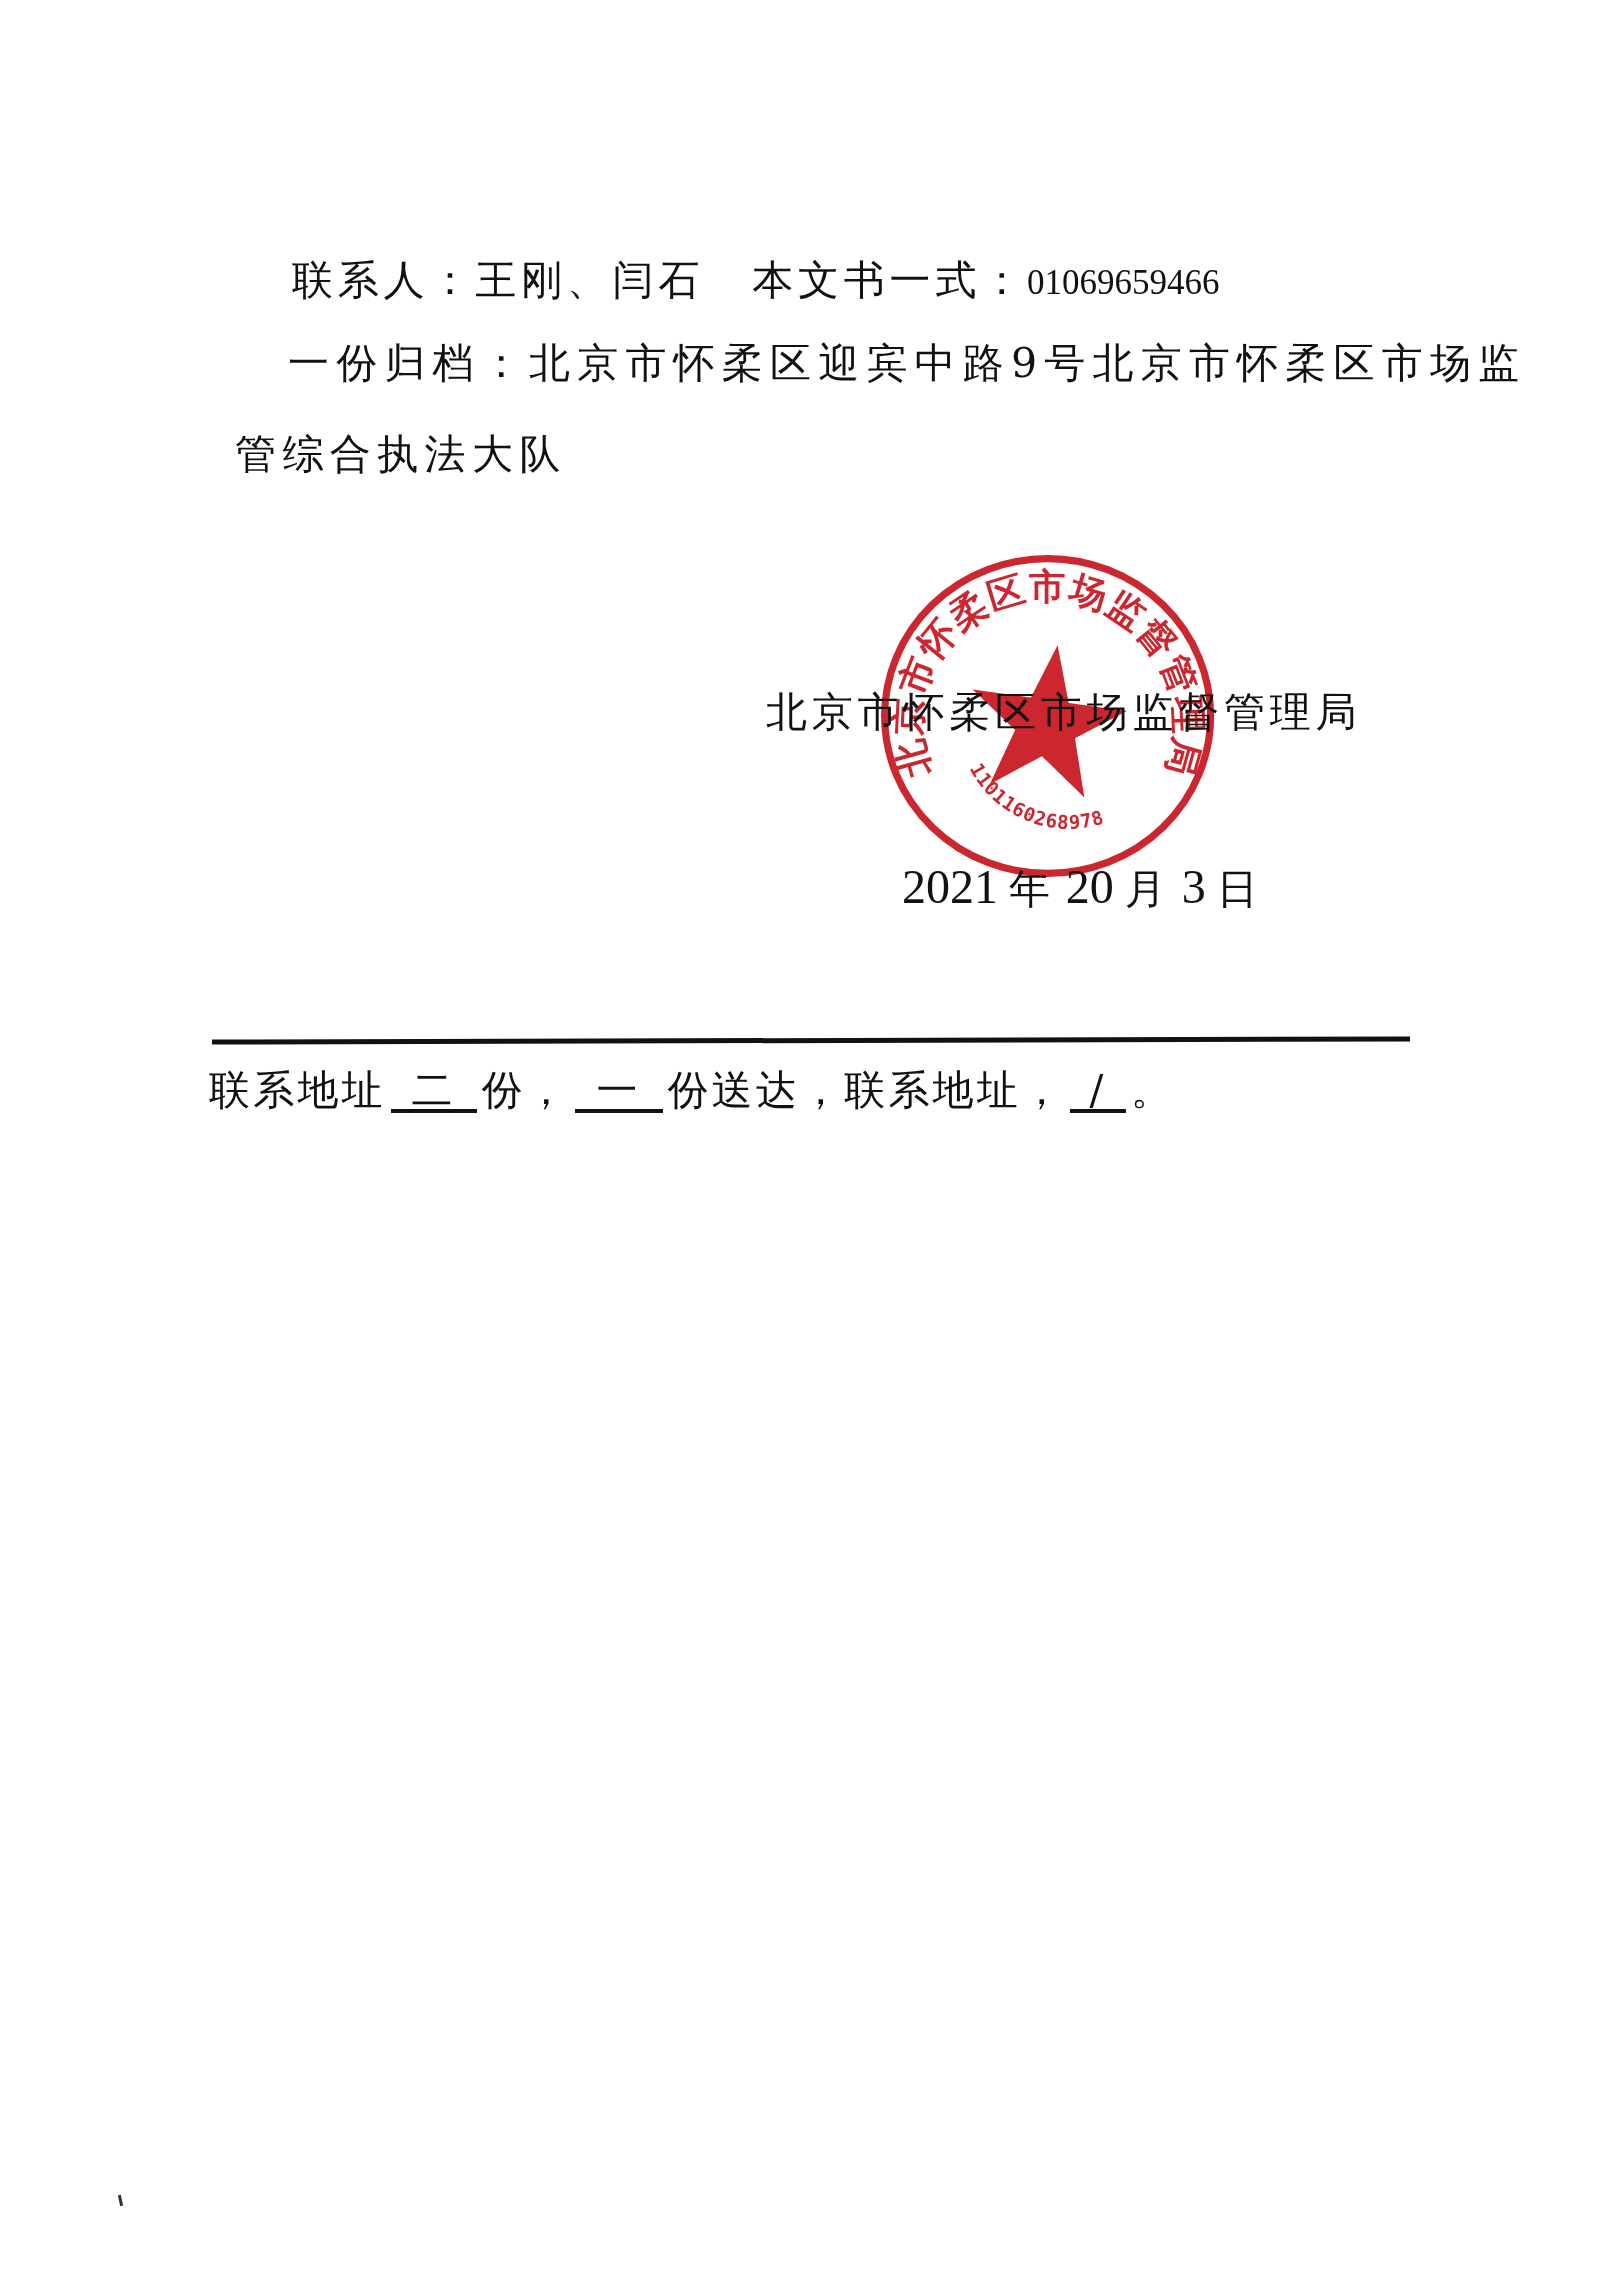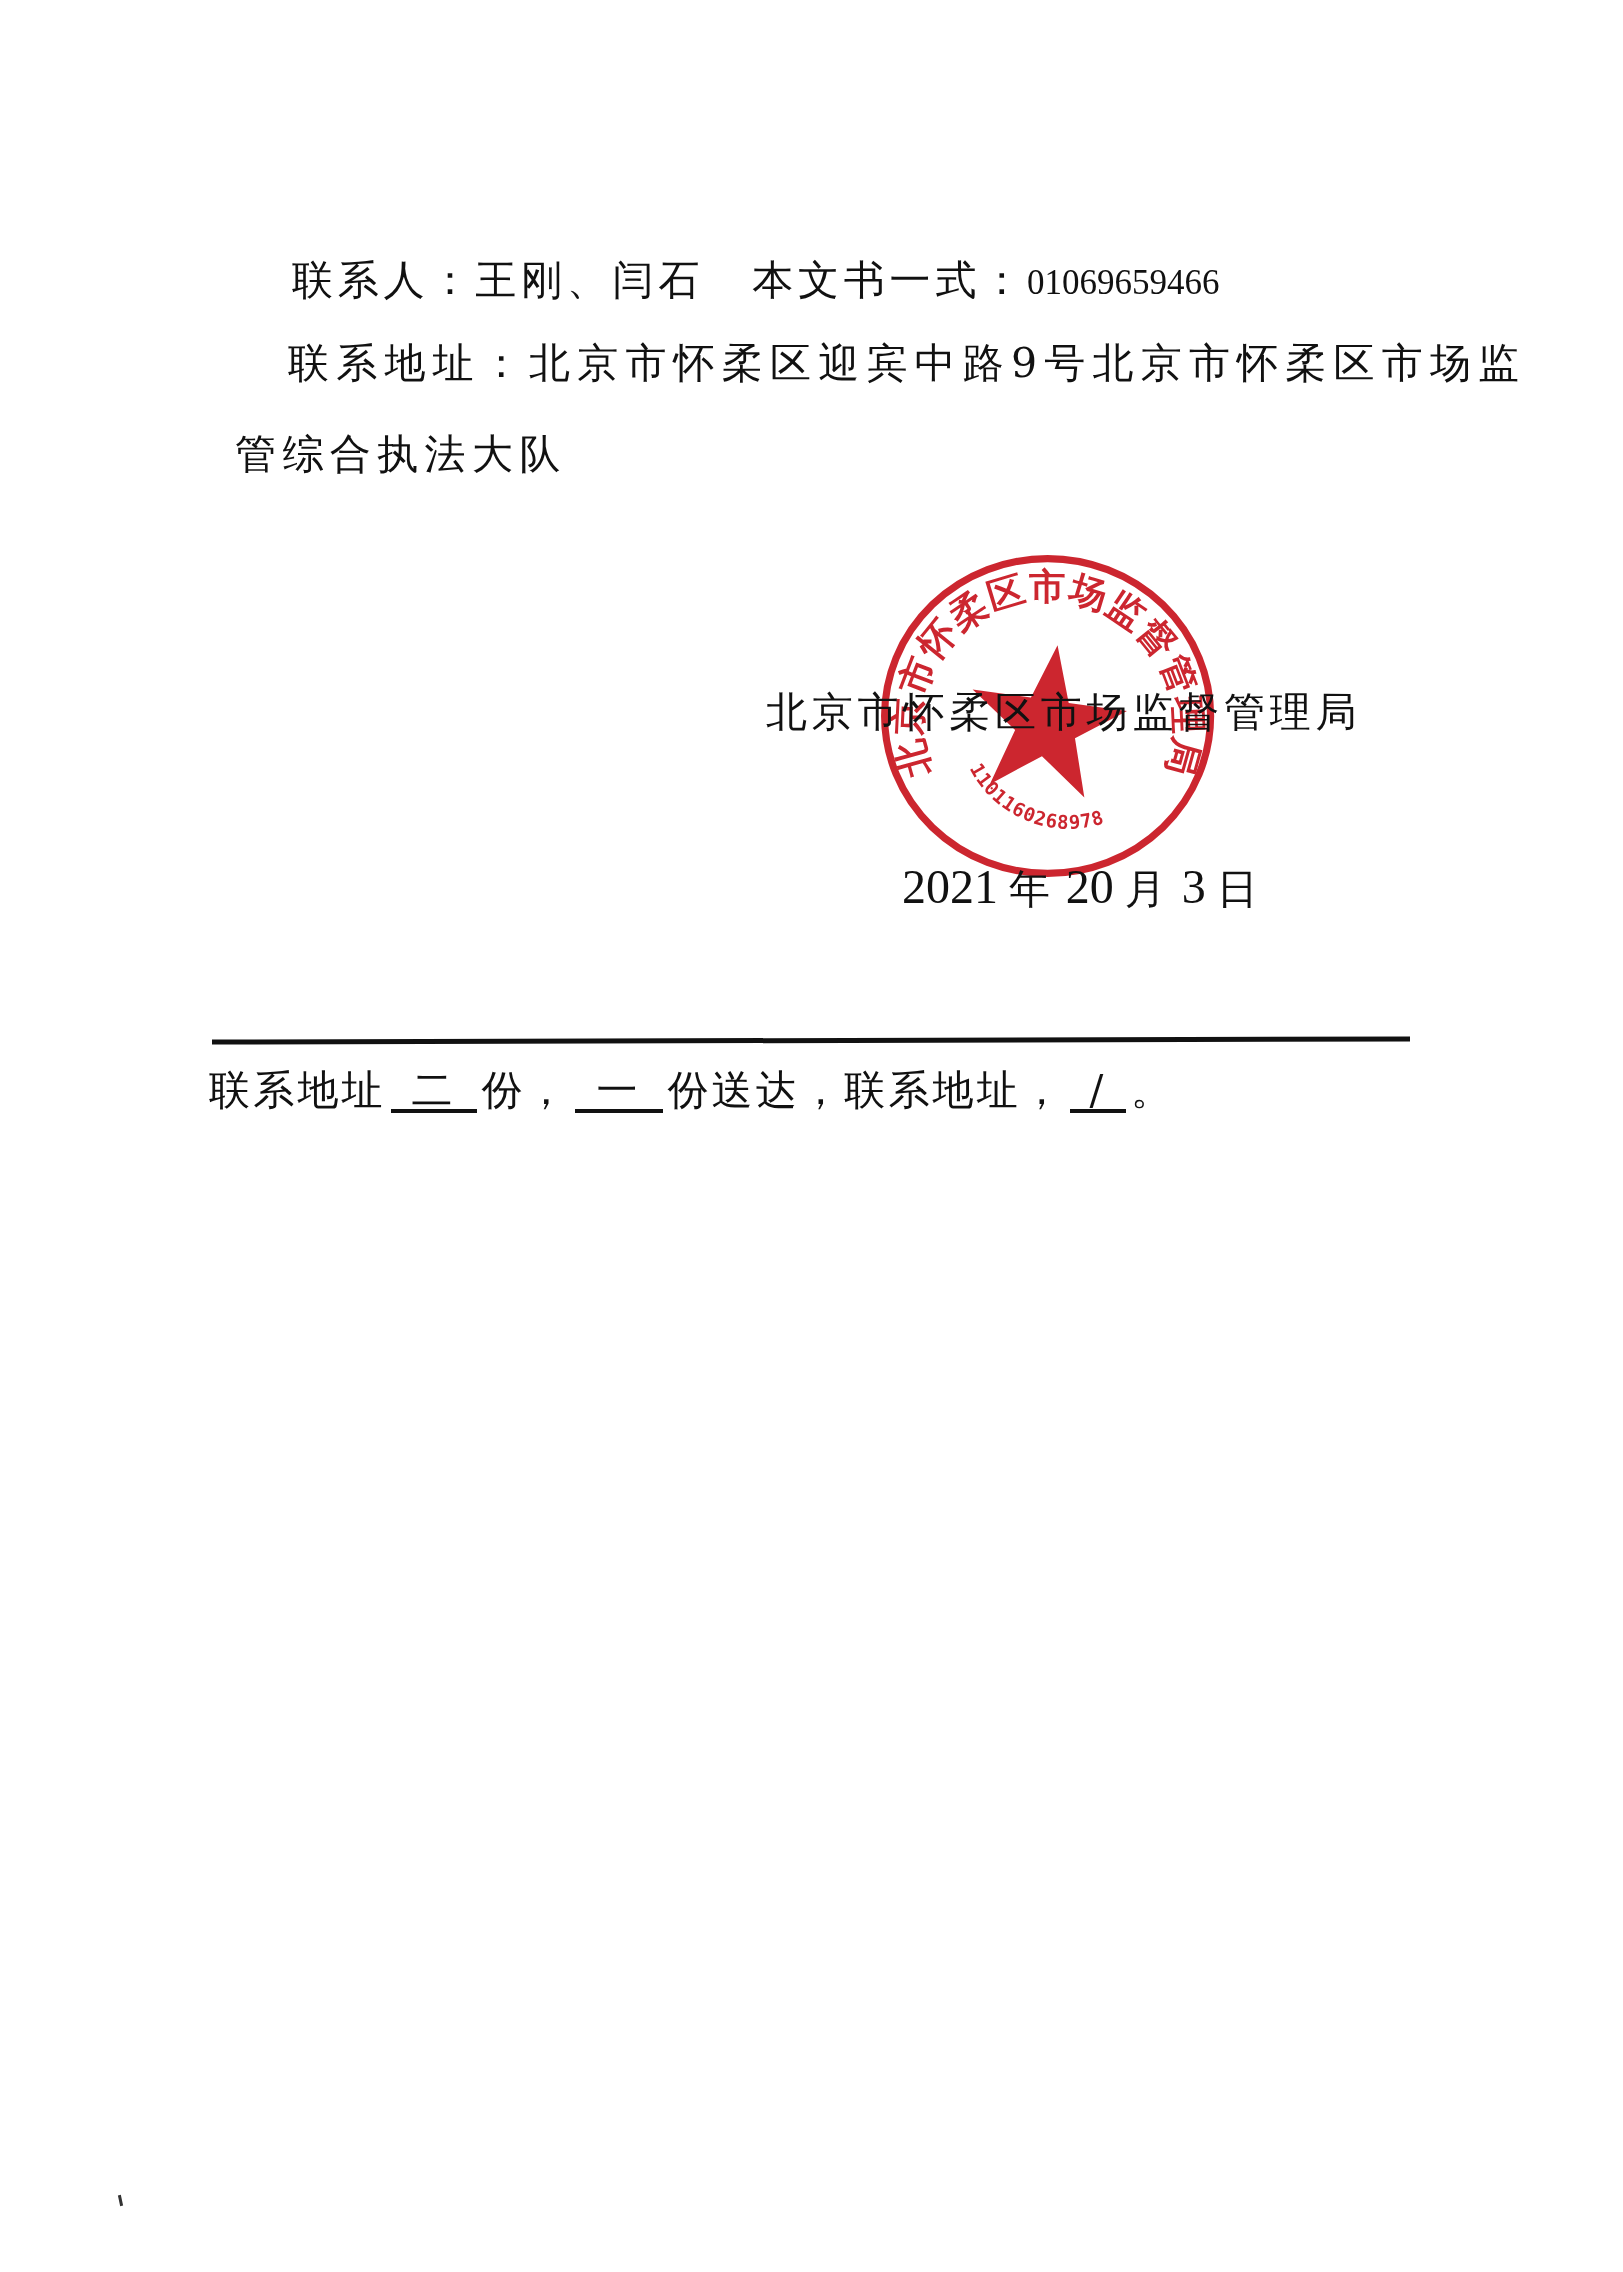--- a/index.html
+++ b/index.html
@@ -25,21 +25,21 @@
   .mark { position: absolute; left: 119px; top: 2195px; width: 3.2px; height: 11px; background: #333; transform: rotate(-12deg); }
 </style>
 </head>
 <body>
 
 <div class="line" id="l1">
   <span>联系人：</span><span>王刚、闫石</span><span class="gap"></span><span>本文书一式：</span><span class="serifnum">01069659466</span>
 </div>
 
 <div class="line" id="l2">
-  <span>联系地址：</span><span>北京市怀柔区迎宾中路9号北京市怀柔区市场监</span>
+  <span>一份归档：</span><span>北京市怀柔区迎宾中路9号北京市怀柔区市场监</span>
 </div>
 
 <div class="line" id="l3">
   <span>管综合执法大队</span>
 </div>
 
 <svg class="stamp" viewBox="0 0 425 410" xmlns="http://www.w3.org/2000/svg">
   <defs>
     <path id="arcTop" d="M 80 300 A 160 155 0 1 1 345 300"></path>
     <path id="arcBottom" d="M 105 250 A 140 140 0 0 0 305 330"></path>

